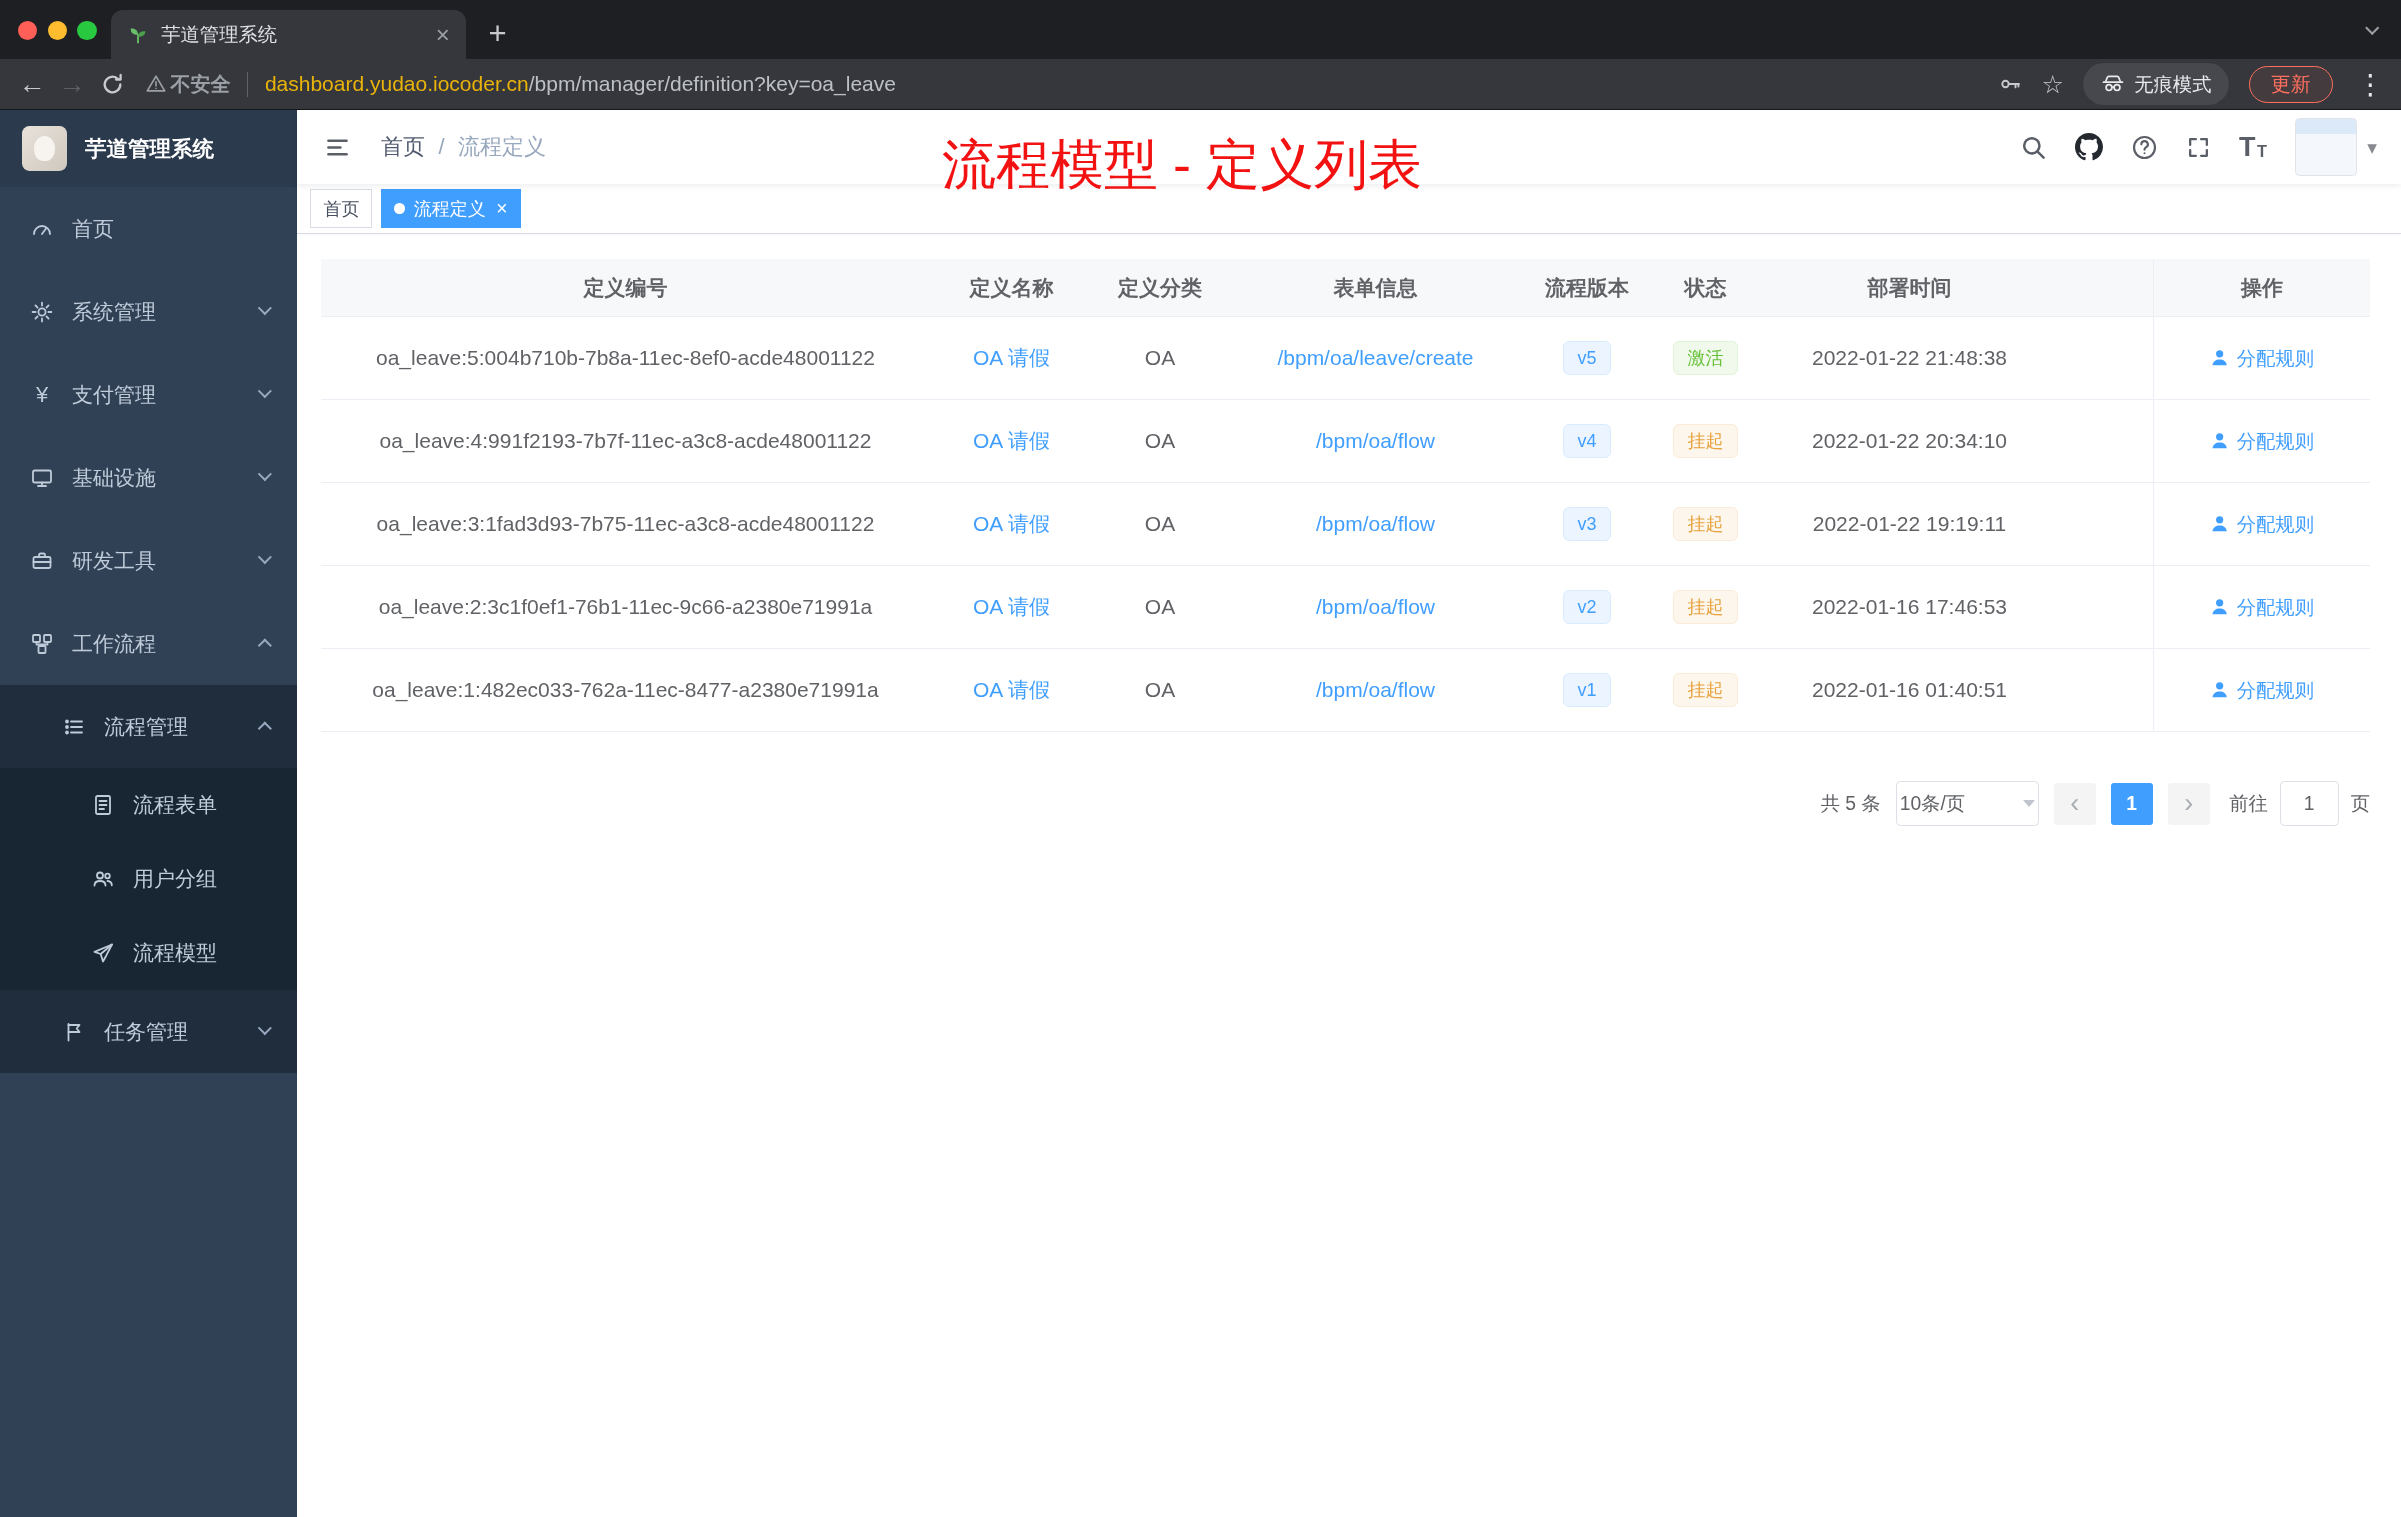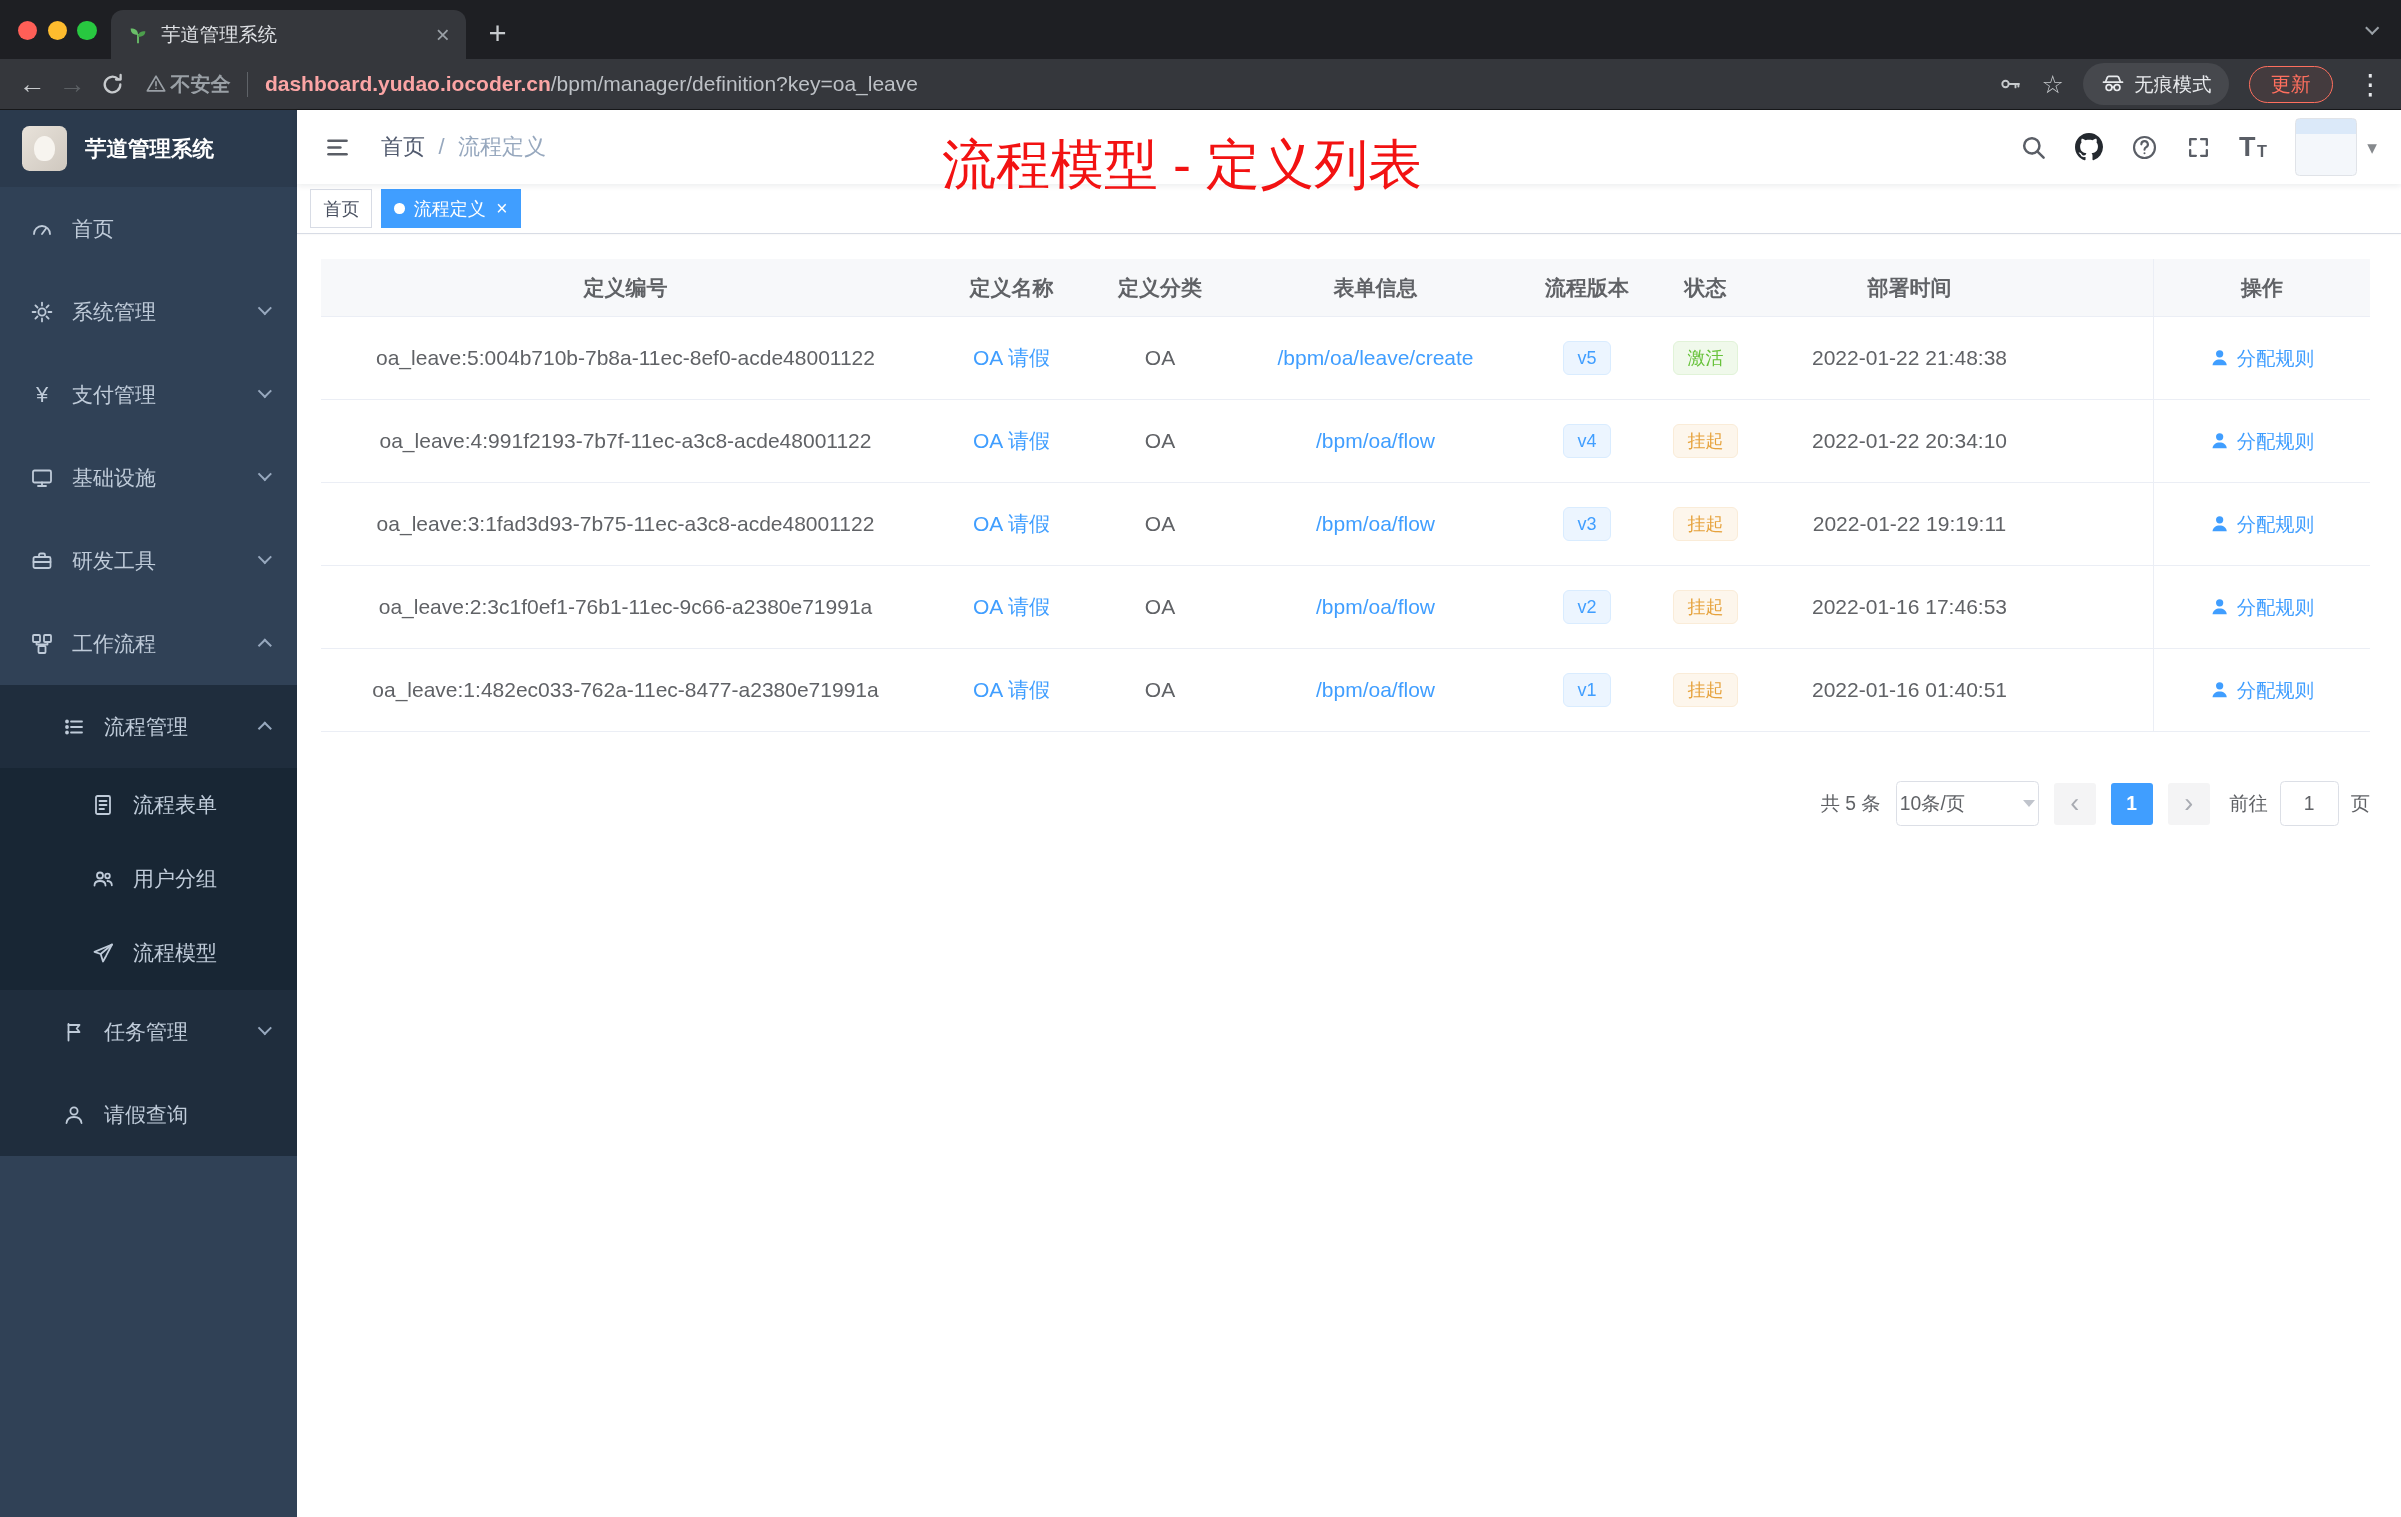--- a/index.html
+++ b/index.html
@@ -20,21 +20,21 @@
   .tabsearch { position:absolute; right:19.3px; top:22px; width:15px; height:15px; }
   .chev { display:inline-block; width:10.4px; height:10.4px; border-right:2.2px solid #9aa0a6; border-bottom:2.2px solid #9aa0a6;
     transform:rotate(45deg); }
   .toolbar { height:51px; background:#35373c; border-bottom:0.7px solid #17181a; display:flex; align-items:center; padding:0 12px; }
   .navbtn { width:40px; height:40px; display:flex; align-items:center; justify-content:center; color:#c7cacd;
     font-size:27px; border-radius:50%; }
   .navbtn.disabled { color:#5c6064; }
   .omnibox { flex:1; display:flex; align-items:center; gap:12px; margin-left:13.4px; font-size:21px; }
   .security { color:#9aa0a6; font-size:20px; display:flex; align-items:center; gap:3px;font-weight:bold; }
   .omni-divider { width:1.5px; height:25px; background:#5f6368; margin:0 4.5px; }
-  .url-host { color:#fca5a5;font-weight:bold; }
+  .url-host { color:#eab308; }
   .url-path { color:#bdc1c6; }
   .tb-right { display:flex; align-items:center; gap:19.3px; margin-left:15px; }
   .incog-pill { display:flex; align-items:center; gap:9px; background:#46484d; border-radius:24px;
     padding:7.4px 18px; color:#e8eaed; font-size:19.3px; }
   .update-pill { height:37px; display:flex; align-items:center; padding:0 21px; border:1.5px solid #ff6f5e;
     border-radius:21px; color:#ff6f5e; font-size:20px; background:rgba(255,111,94,.08); cursor:pointer; }
   .kebab { color:#e8eaed; font-size:28px; padding:0 4.5px; cursor:pointer; }
 
   
   .app { display:flex; height:calc(1518px - 111px); }
@@ -283,27 +283,20 @@
         <span>流程模型</span>
       </li>
       <li class="mi lvl2">
         <svg viewBox="0 0 24 24">
             <line x1="6.5" y1="4" x2="6.5" y2="20.5"></line>
             <path d="M6.5 5h11l-2.8 3.5L17.5 12h-11"></path>
           </svg>
         <span>任务管理</span>
         <span class="mi-arrow down"></span>
       </li>
-      <li class="mi lvl2">
-        <svg viewBox="0 0 24 24">
-            <circle cx="12" cy="8" r="3.6"></circle>
-            <path d="M4.5 20c.5-4 3.6-6 7.5-6s7 2 7.5 6"></path>
-          </svg>
-        <span>请假查询</span>
-      </li>
     </ul>
   </aside>
 
   <div class="main">
 
     <div class="navbar">
       <span class="hamburger">
         <svg viewBox="0 0 24 24" fill="none">
             <line x1="4" y1="6" x2="20" y2="6"></line>
             <line x1="4" y1="12" x2="14.5" y2="12"></line>

